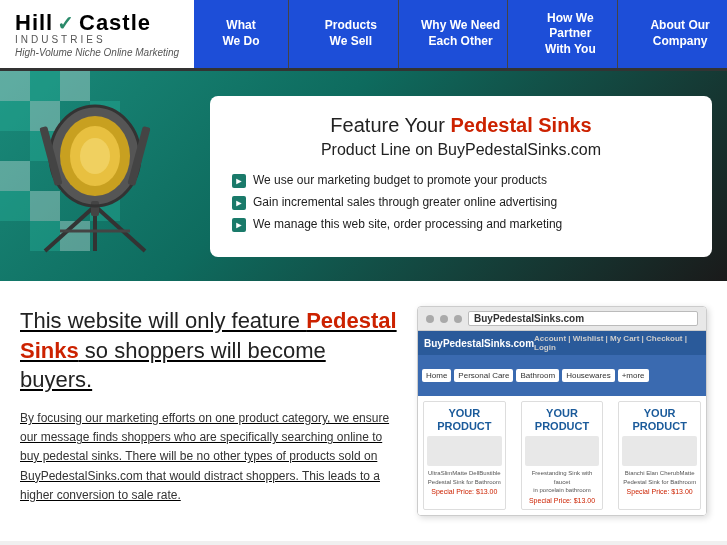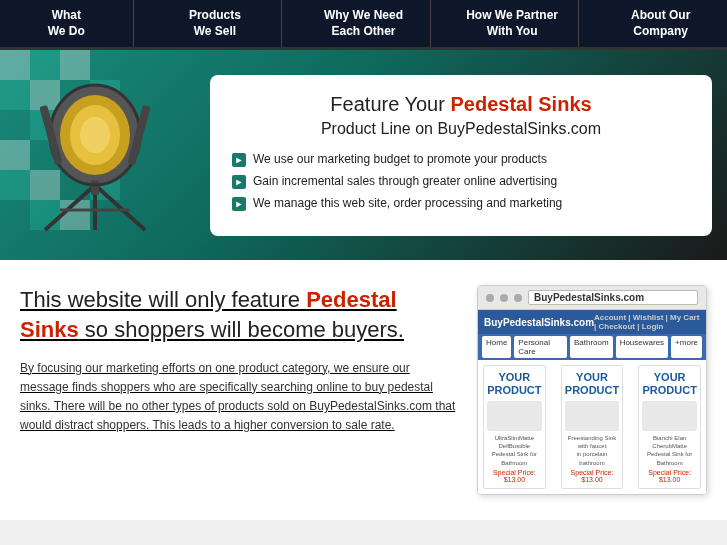--- a/index.html
+++ b/index.html
@@ -42,21 +42,21 @@
     }
     #logo-tagline {
       font-size: 10px;
       color: #555;
       margin-top: 2px;
       font-style: italic;
     }
     nav {
       display: flex;
       flex: 1;
-      background: #0f172a;
+      background: #1d4ed8;
       gap: 15px;
     }
     .nav-item {
       flex: 1;
       display: flex;
       align-items: center;
       justify-content: center;
       text-align: center;
       color: #fff;
       font-size: 12px;
@@ -170,21 +170,21 @@
       font-weight: normal;
     }
     #main-headline .red { color: #cc2200; font-weight: bold; }
     #main-body {
       font-size: 12px;
       color: #333;
       line-height: 1.6;
     }
 
     #main-right {
-      width: 230px;
+      width: 290px;
       flex-shrink: 0;
     }
     #mock-browser {
       border: 1px solid #ccc;
       border-radius: 4px;
       overflow: hidden;
       box-shadow: 2px 2px 6px rgba(0,0,0,0.15);
     }
     #mock-browser-bar {
       background: #e8e8e8;
@@ -219,21 +219,21 @@
       font-size: 10px;
       font-weight: bold;
       padding: 3px 6px;
       display: flex;
       justify-content: space-between;
       align-items: center;
     }
     #mock-nav {
       background: #3a6ab0;
       display: flex;
-      padding: 2px 4px;
+      padding: 14px 4px;
       gap: 3px;
     }
     .mock-nav-btn {
       background: #fff;
       color: #333;
       font-size: 8px;
       padding: 2px 4px;
       border-radius: 2px;
     }
     #mock-promo-bar {
@@ -285,20 +285,29 @@
     .mock-product-price {
       font-size: 7px;
       color: #cc2200;
       margin-top: 2px;
     }
   </style>
 </head>
 <body>
 
 <div id="header">
+  <div id="logo-area">
+    <div id="logo-title">
+      <span>Hill</span>
+        <span id="logo-checkmark">✓</span>
+        <span>Castle</span>
+    </div>
+    <div id="logo-industries">Industries</div>
+    <div id="logo-tagline">High-Volume Niche Online Marketing</div>
+  </div>
   <nav>
     <div class="nav-item">What<br>We Do</div>
     <div class="nav-item">Products<br>We Sell</div>
     <div class="nav-item">Why We Need<br>Each Other</div>
     <div class="nav-item">How We Partner<br>With You</div>
     <div class="nav-item">About Our<br>Company</div>
   </nav>
 </div>
 
 <div id="hero">

